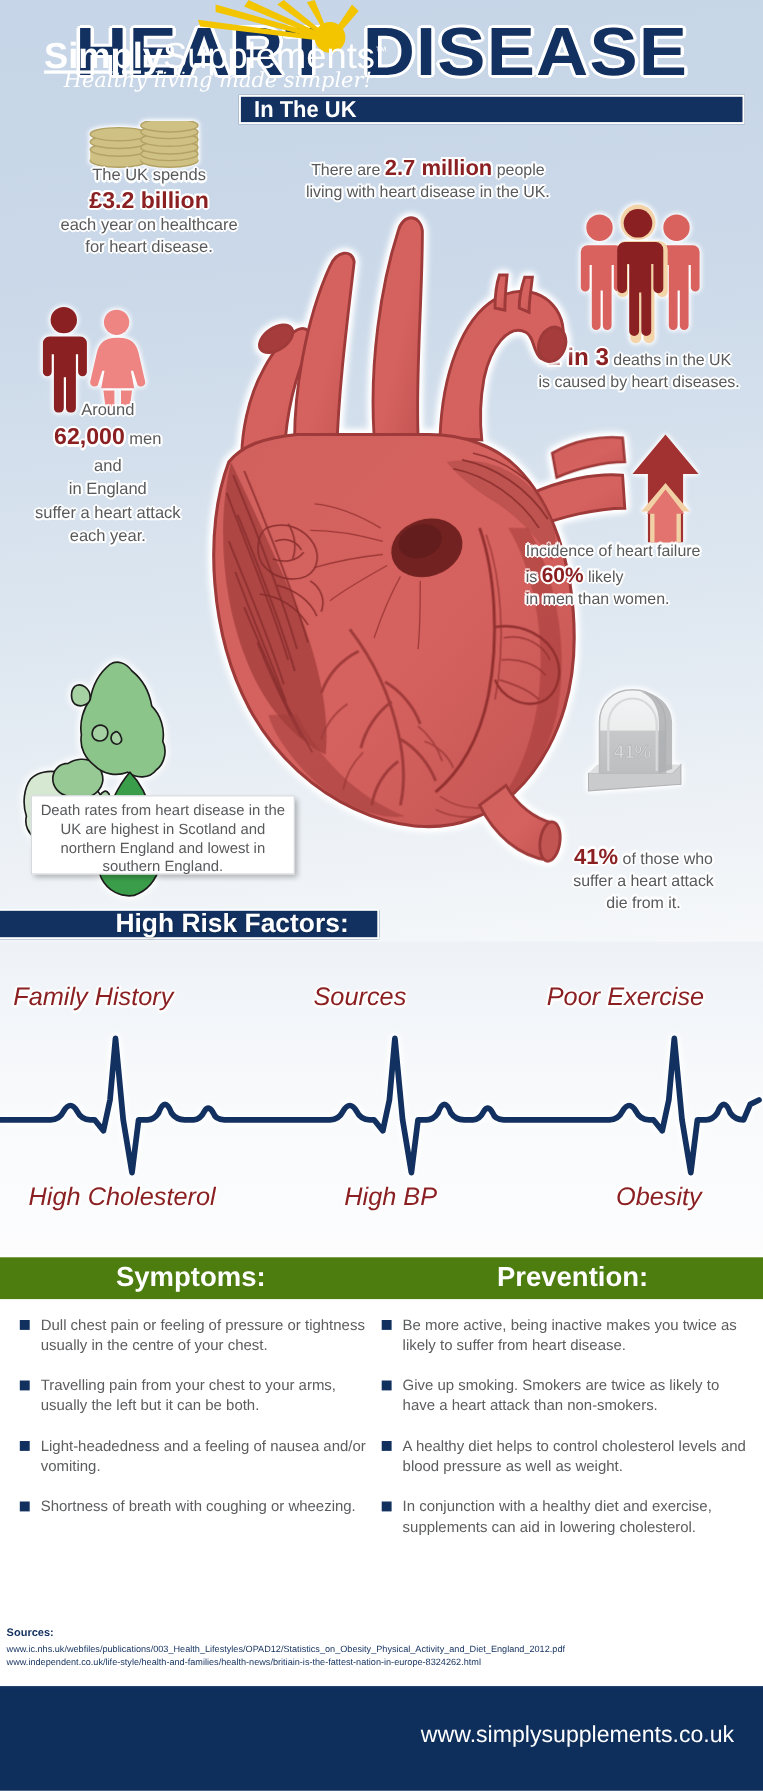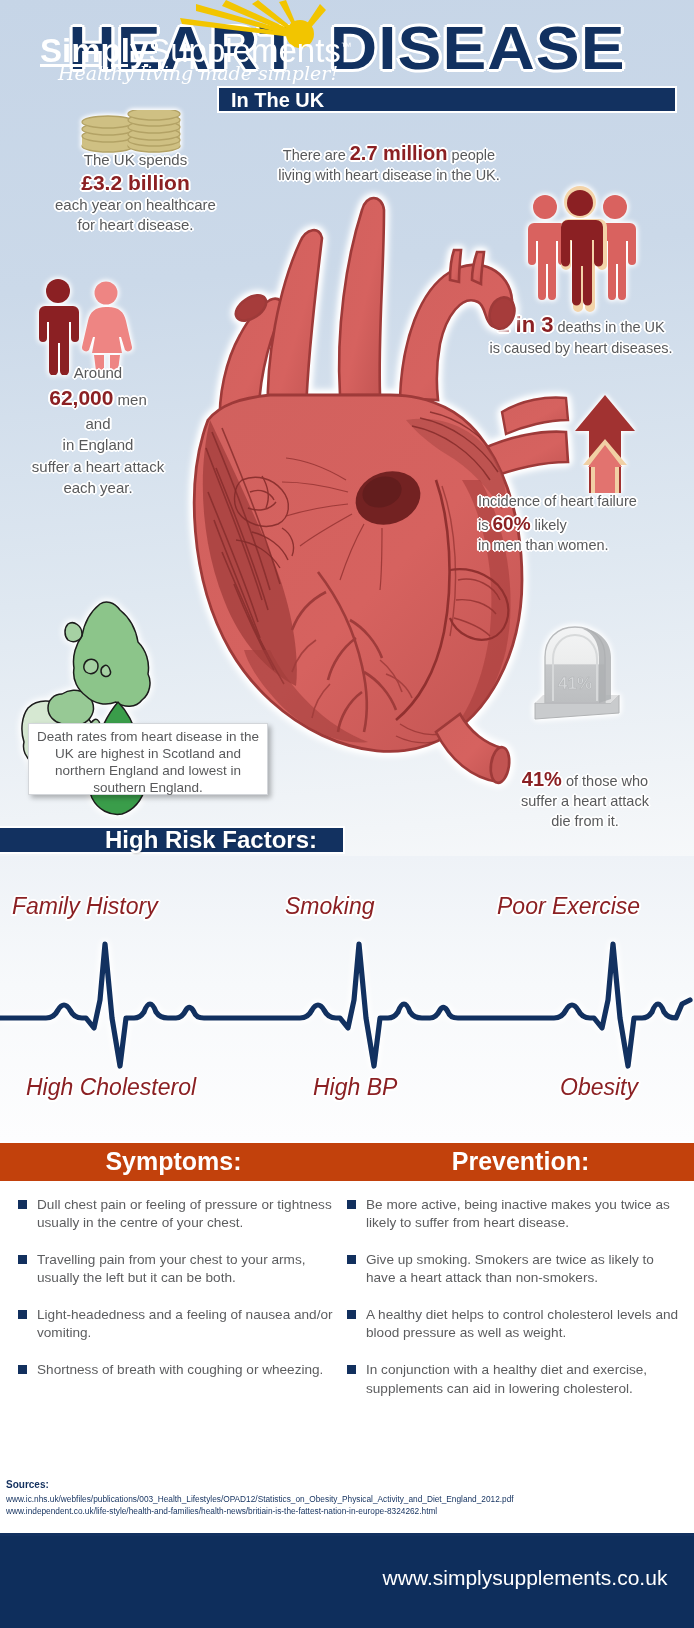--- a/index.html
+++ b/index.html
@@ -99,21 +99,21 @@
     background:linear-gradient(180deg,#eef2f7 0%,#f7f9fb 45%,#fdfdfe 100%);
   }
   .risk-label{
     position:absolute;color:#8b2023;font-style:italic;font-size:23px;
     white-space:nowrap;
     text-shadow:-1.5px -1.5px 0 #fff,1.5px -1.5px 0 #fff,-1.5px 1.5px 0 #fff,1.5px 1.5px 0 #fff,0 2px 0 #fff,0 -2px 0 #fff,2px 0 0 #fff,-2px 0 0 #fff;
   }
 
   
   .sp-bar{
-    position:absolute;left:0;top:1143px;width:694px;height:38px;background:#c2410c;
+    position:absolute;left:0;top:1143px;width:694px;height:38px;background:#4d7c0f;
   }
   .sp-bar .h{
     position:absolute;top:0;height:38px;line-height:37px;
     font-size:25px;font-weight:bold;color:#ffffff;text-align:center;
   }
   .col{position:absolute;top:1196px;font-size:13.6px;color:#5c5d5f;line-height:1.33;}
   .bullet-row{position:relative;margin-bottom:19px;padding-left:19px;}
   .bullet-sq{
     position:absolute;left:0;top:4px;width:9px;height:9px;background:#12305e;
   }
@@ -451,21 +451,21 @@
     <div>suffer a heart attack</div>
     <div>die from it.</div>
   </div>
 
   <div class="hrf-bar"></div>
   <div class="hrf-text">High Risk Factors:</div>
 
   <div class="ecg-band"></div>
 
   <div class="risk-label" style="left:12px;top:893px;">Family History</div>
-  <div class="risk-label" style="left:285px;top:893px;">Smoking</div>
+  <div class="risk-label" style="left:285px;top:893px;">Sources</div>
   <div class="risk-label" style="left:497px;top:893px;">Poor Exercise</div>
 
   <div style="position:absolute;left:0;top:920px;width:694px;height:160px;">
     <svg width="694" height="160" viewBox="0 0 694 160" style="filter:drop-shadow(0 0 3px #fff) drop-shadow(0 0 3px #fff);">
       <path d="M0 98 L46 98 Q54 98 58 90 Q64 80 70 90 Q74 98 82 98 L86 98
                L94 108 L100 80 L105 24 L112 98 L120 146 L126 98 L134 98
                Q140 98 144 92 Q150 76 156 92 Q160 98 168 98 L176 98
                Q182 98 186 90 Q190 84 194 92 Q196 98 204 98 L256 98 L300 98
                Q308 98 312 90 Q318 80 324 90 Q328 98 336 98 L340 98
                L348 108 L354 80 L359 24 L366 98 L374 146 L380 98 L388 98

